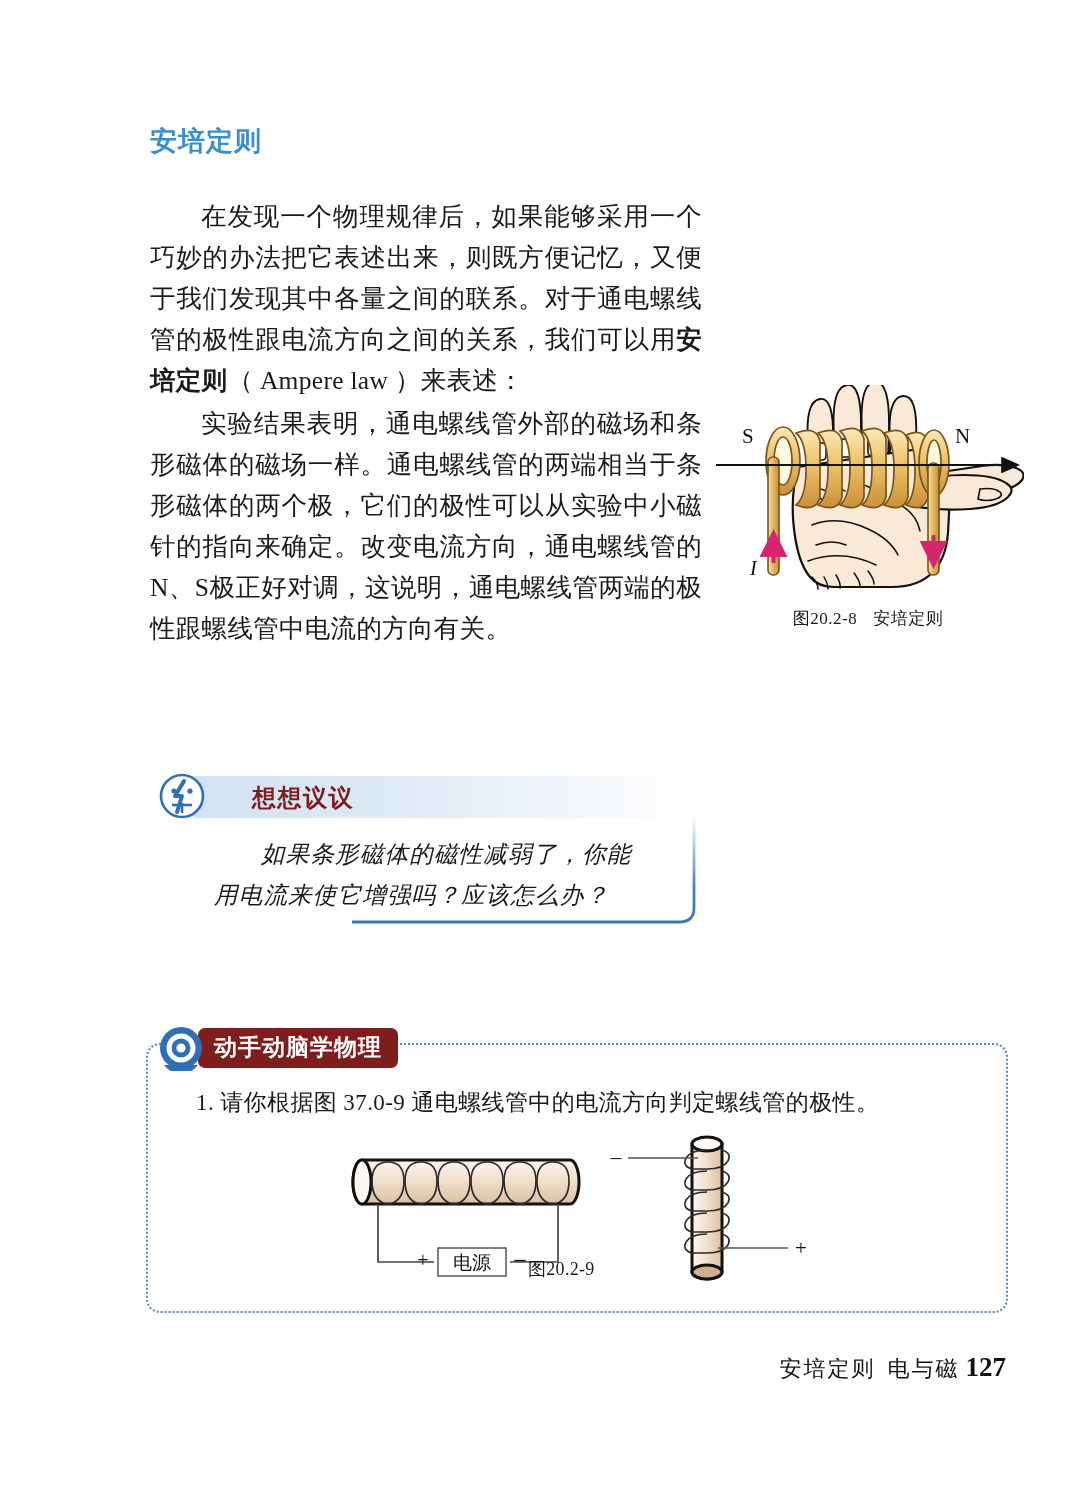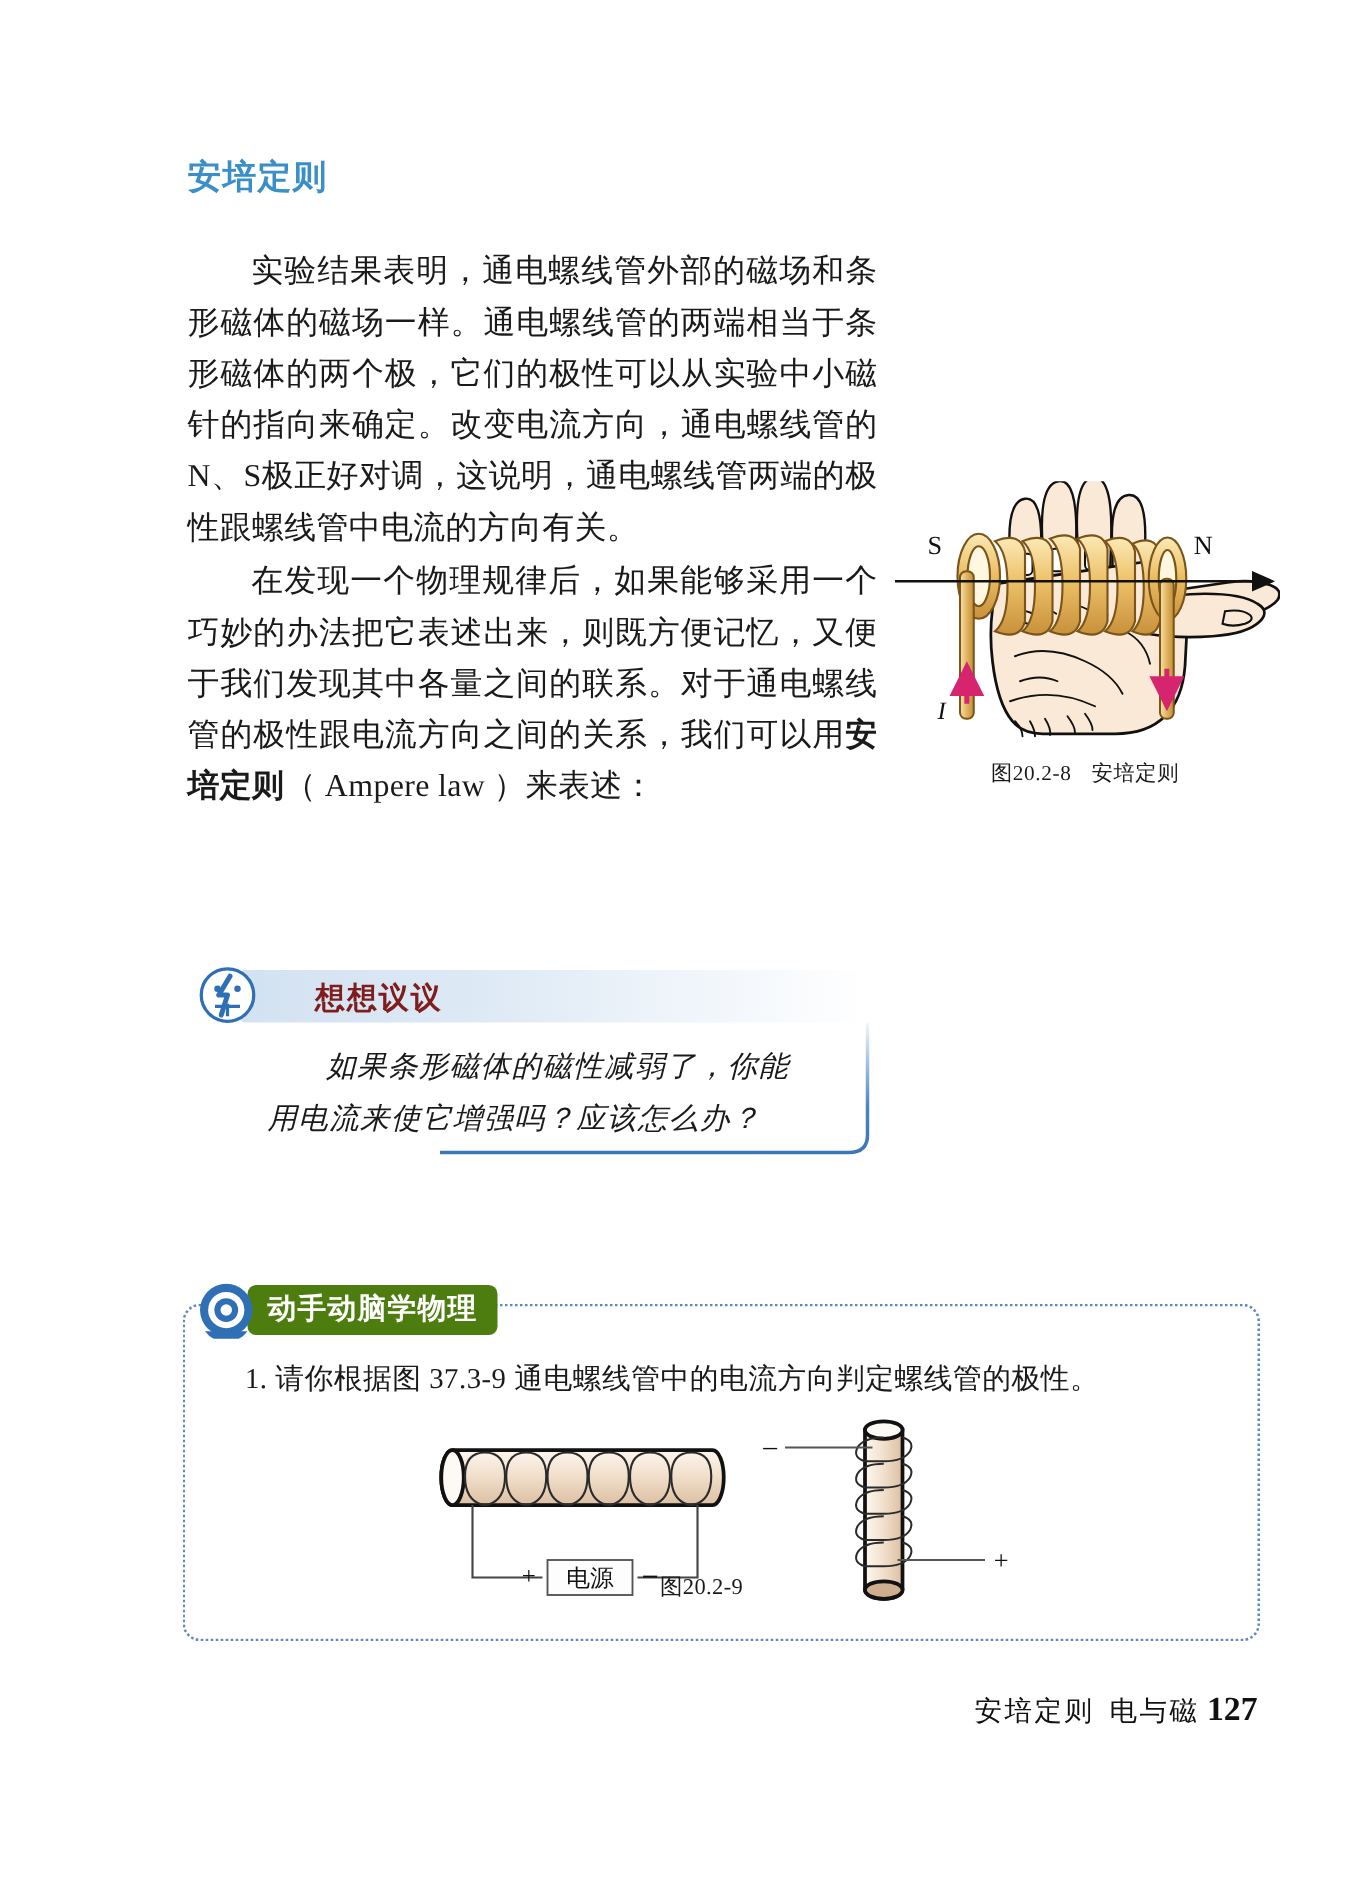--- a/index.html
+++ b/index.html
@@ -150,21 +150,21 @@
     z-index: 5;
   }
   .badge-icon {
     width: 46px;
     height: 46px;
     flex: none;
     margin-right: -6px;
     z-index: 2;
   }
   .badge-pill {
-    background: #4d7c0f;
+    background: #7f1d1d;
     color: #ffffff;
     font-family: "DejaVu Sans", "Liberation Sans", sans-serif;
     font-weight: bold;
     font-size: 23px;
     letter-spacing: 1px;
     padding: 3px 16px 5px 16px;
     border-radius: 7px;
     line-height: 32px;
     white-space: nowrap;
   }
@@ -213,23 +213,23 @@
 </style>
 </head>
 <body>
 
 <div class="page">
 
   <div class="section-title">安培定则</div>
 
   <div class="body-col">
 
+    <p class="para"><span>在发现一个物理规律后，如果能够采用一个巧妙的办法把它表述出来，则既方便记忆，又便于我们发现其中各量之间的联系。对于通电螺线管的极性跟电流方向之间的关系，我们可以用</span><b>安培定则</b><span>（ Ampere law ）来表述：</span></p>
+
     <p class="para">实验结果表明，通电螺线管外部的磁场和条形磁体的磁场一样。通电螺线管的两端相当于条形磁体的两个极，它们的极性可以从实验中小磁针的指向来确定。改变电流方向，通电螺线管的N、S极正好对调，这说明，通电螺线管两端的极性跟螺线管中电流的方向有关。</p>
-
-    <p class="para"><span>在发现一个物理规律后，如果能够采用一个巧妙的办法把它表述出来，则既方便记忆，又便于我们发现其中各量之间的联系。对于通电螺线管的极性跟电流方向之间的关系，我们可以用</span><b>安培定则</b><span>（ Ampere law ）来表述：</span></p>
 
   </div>
 
   <div class="fig-hand">
     <svg width="312" height="230" viewBox="0 0 312 230" xmlns="http://www.w3.org/2000/svg">
       <defs>
         <linearGradient id="coilg" x1="0" y1="0" x2="0" y2="1">
           <stop offset="0%" stop-color="#fbe9b6"></stop>
           <stop offset="45%" stop-color="#edc168"></stop>
           <stop offset="100%" stop-color="#c8903a"></stop>
@@ -378,21 +378,21 @@
         <circle cx="23" cy="23" r="14.5" fill="#ffffff"></circle>
         <circle cx="23" cy="23" r="9.5" fill="#2f6fb5"></circle>
         <circle cx="23" cy="23" r="4.6" fill="#ffffff"></circle>
         <path d="M6,40 a21,21 0 0 0 34,0 z" fill="#2f6fb5"></path>
       </svg>
     </span>
     <span class="badge-pill">动手动脑学物理</span>
   </div>
 
   <div class="exercise-q"><span>1.</span>
-    <span>请你根据图 37.3-9 通电螺线管中的电流方向判定螺线管的极性。</span></div>
+    <span>请你根据图 37.0-9 通电螺线管中的电流方向判定螺线管的极性。</span></div>
 
   <div class="fig9-wrap">
     <svg width="862" height="190" viewBox="0 0 862 190" xmlns="http://www.w3.org/2000/svg">
       <defs>
         <linearGradient id="tubeH" x1="0" y1="0" x2="0" y2="1">
           <stop offset="0%" stop-color="#fdf6ef"></stop>
           <stop offset="45%" stop-color="#f2e0cd"></stop>
           <stop offset="100%" stop-color="#dcbfa2"></stop>
         </linearGradient>
         <linearGradient id="tubeV" x1="0" y1="0" x2="1" y2="0">

